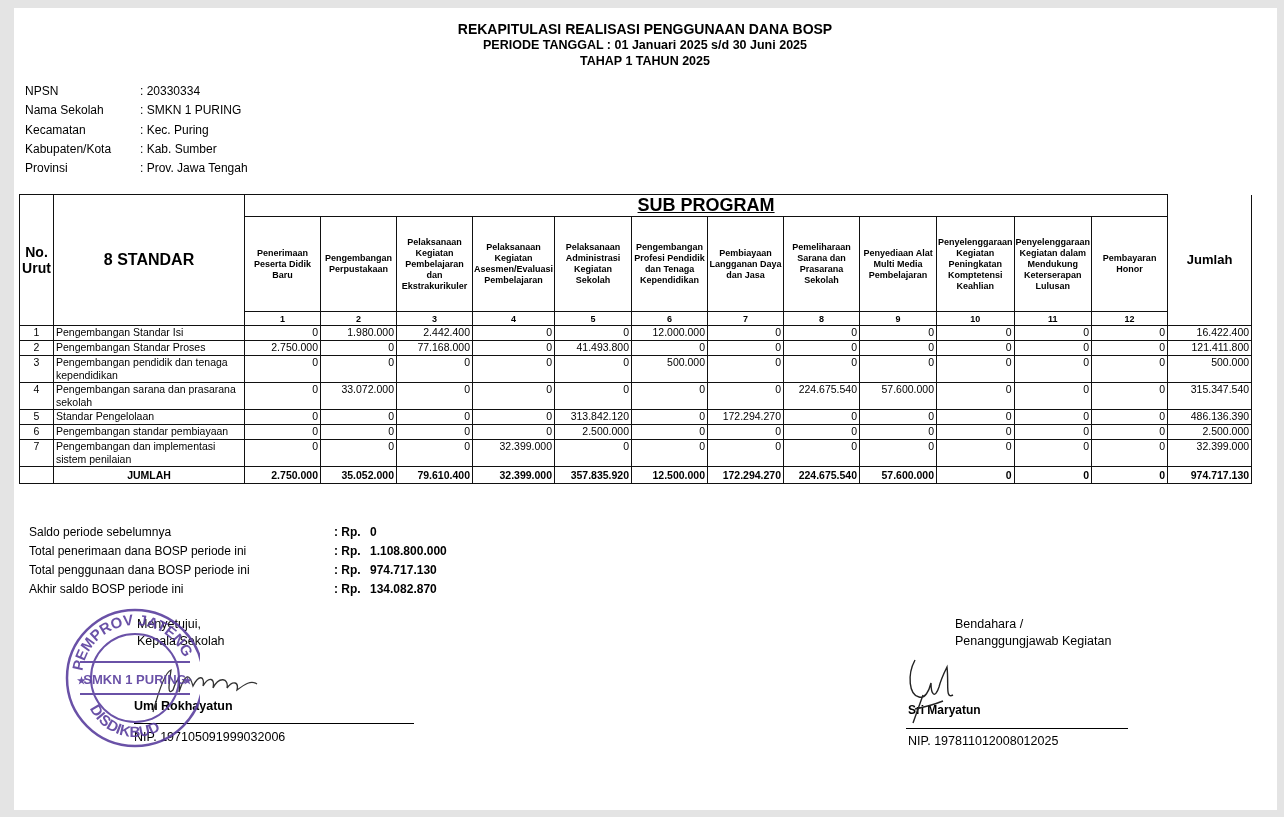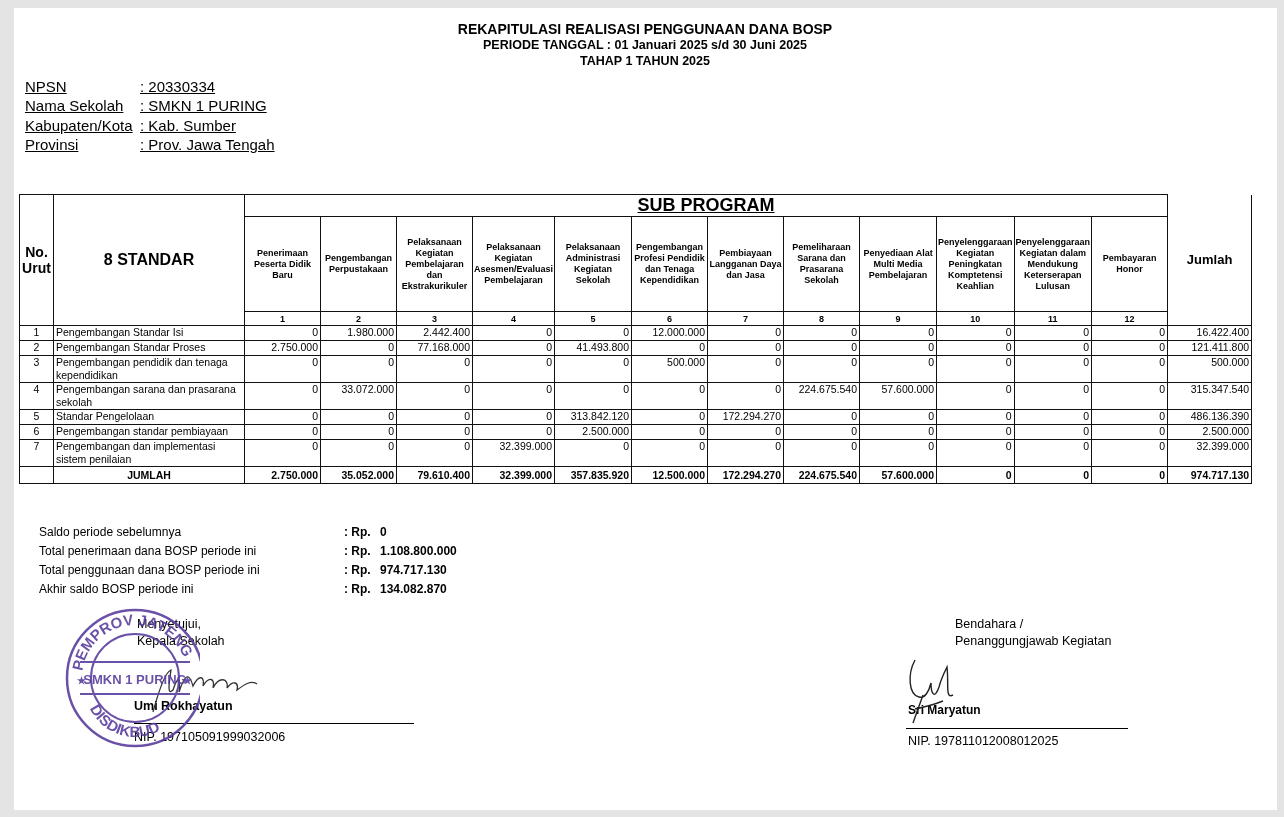--- a/index.html
+++ b/index.html
@@ -9,21 +9,21 @@
     font-family: "Liberation Sans", sans-serif; color: #000;
   }
   .page {
     position: absolute; left: 14px; top: 8px; width: 1263px; height: 802px;
     background: #fff;
   }
   .title-block { position: absolute; left: 0; top: 21px; width: 1290px; text-align: center; }
   .title-block div { font-weight: bold; line-height: 16px; }
   .t1 { font-size: 14px; }
   .t2, .t3 { font-size: 12.5px; }
-  .info { position: absolute; left: 25px; top: 78px; font-size: 15px; text-decoration: underline; }
+  .info { position: absolute; left: 25px; top: 84px; font-size: 12px; }
   .info-row { height: 19.3px; display: flex; }
   .info-label { width: 115px; }
   table.rekap {
     position: absolute; left: 19px; top: 194px; border-collapse: collapse;
     table-layout: fixed; font-size: 10.5px;
   }
   table.rekap td, table.rekap th { border: 1.5px solid #111; padding: 0 2px; }
   th { font-weight: bold; }
   .hsub { font-size: 18px; height: 20px; text-decoration: underline; }
   .hcol { font-size: 9px; line-height: 11px; vertical-align: middle; padding: 2px 1px !important; }
@@ -31,21 +31,21 @@
   .h-no { font-size: 14px; line-height: 16px; }
   .h-std { font-size: 16px; }
   .h-jml { font-size: 13px; }
   td.num { text-align: right; vertical-align: top; }
   td.no { text-align: center; vertical-align: top; }
   td.lbl { vertical-align: top; line-height: 12.5px; margin-left: 36px; }
   tr.r1 td { height: 14px; }
   tr.r2 td { height: 26px; }
   tr.tot td { font-weight: bold; height: 16px; vertical-align: middle; }
   tr.tot td.lbl { text-align: center; vertical-align: middle; }
-  .summary { position: absolute; left: 39px; top: 525px; font-size: 12px; }
+  .summary { position: absolute; left: 29px; top: 525px; font-size: 12px; }
   .sum-row { display: flex; height: 19px; }
   .sum-label { width: 305px; }
   .sum-rp { font-weight: bold; width: 36px; }
   .sum-val { font-weight: bold; }
   .sig-left { position: absolute; left: 120px; top: 616px; font-size: 12.5px; }
   .sig-right { position: absolute; left: 938px; top: 616px; font-size: 12.5px; }
   .sig-line { line-height: 17px; padding-left: 17px; }
   .sig-name { font-weight: bold; position: absolute; }
   .hr { position: absolute; height: 1px; background: #000; }
   .nip { position: absolute; white-space: nowrap; }
@@ -64,20 +64,24 @@
 </div>
 
 <div class="info">
   <div class="info-row">
       <span class="info-label">NPSN</span>
       <span>: 20330334</span>
     </div>
   <div class="info-row">
       <span class="info-label">Nama Sekolah</span>
       <span>: SMKN 1 PURING</span>
+    </div>
+  <div class="info-row">
+      <span class="info-label">Kecamatan</span>
+      <span>: Kec. Puring</span>
     </div>
   <div class="info-row">
       <span class="info-label">Kabupaten/Kota</span>
       <span>: Kab. Sumber</span>
     </div>
   <div class="info-row">
       <span class="info-label">Provinsi</span>
       <span>: Prov. Jawa Tengah</span>
     </div>
 </div>

